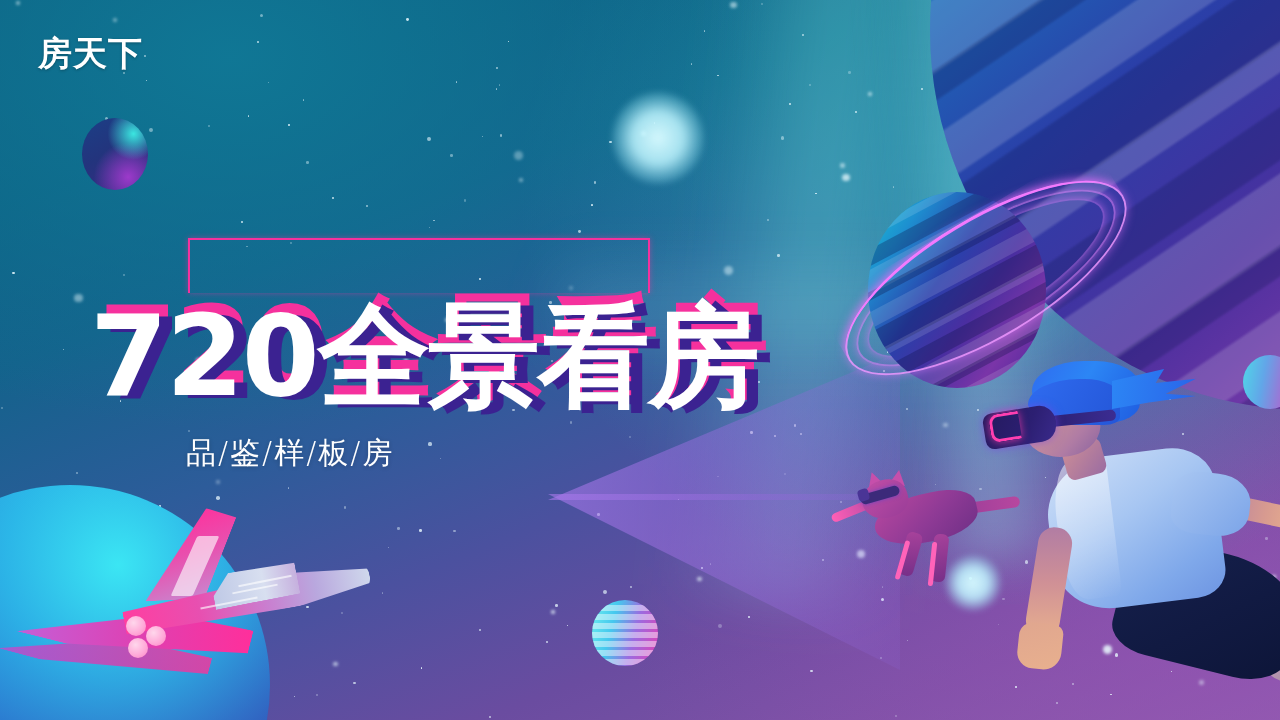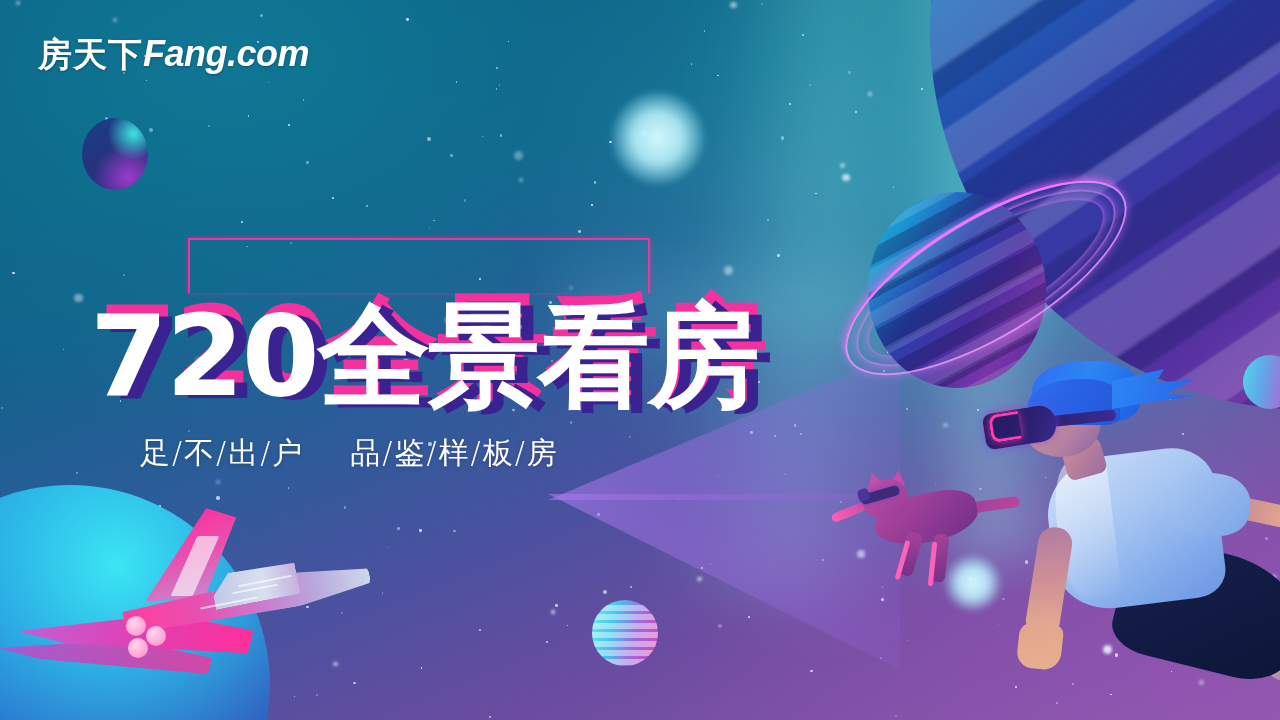--- a/index.html
+++ b/index.html
@@ -581,31 +581,29 @@
     <div class="p-hair"></div>
     <div class="p-hair-front"></div>
     <div class="p-hair-spike"></div>
     <div class="p-vr-strap"></div>
     <div class="p-vr"></div>
     <div class="p-vr-pink"></div>
   </div>
 
   <div class="logo">
     <span class="logo-cn">房天下</span>
-    <span class="logo-en">Fang.com</span>
   </div>
 
   <div class="bracket"></div>
 
 
   <div class="headline-wrap">
     <div class="hl hl-pink">720全景看房</div>
     <div class="hl hl-purple">720全景看房</div>
     <div class="hl hl-white">720全景看房</div>
   </div>
 
   <div class="subtitle">
-    <span>足/不/出/户</span>
     <span class="sub-gap"></span>
     <span>品/鉴/样/板/房</span>
   </div>
 
 </div>
 
 </body></html>

